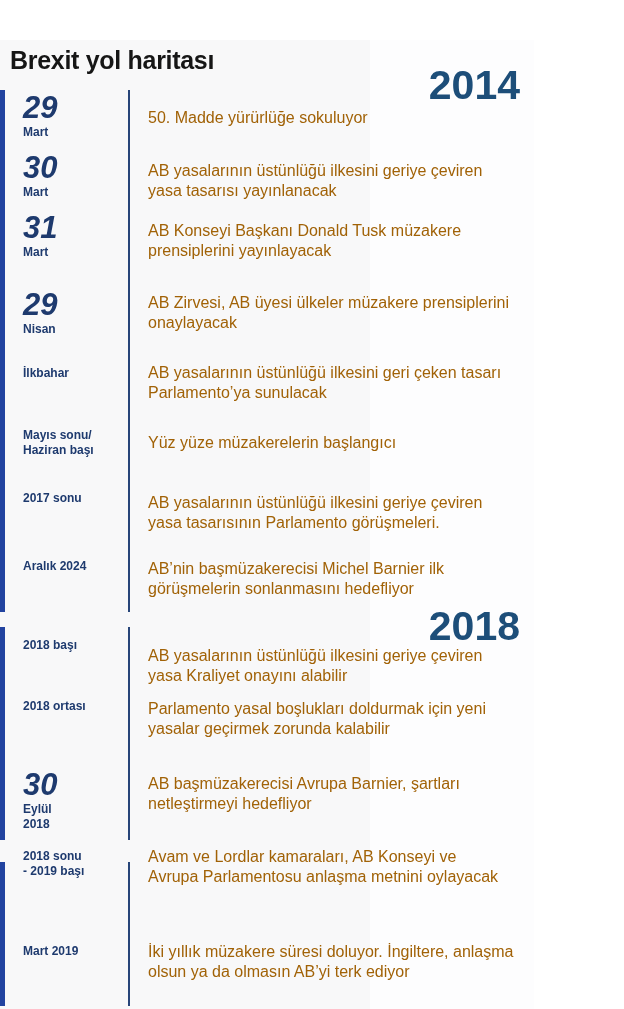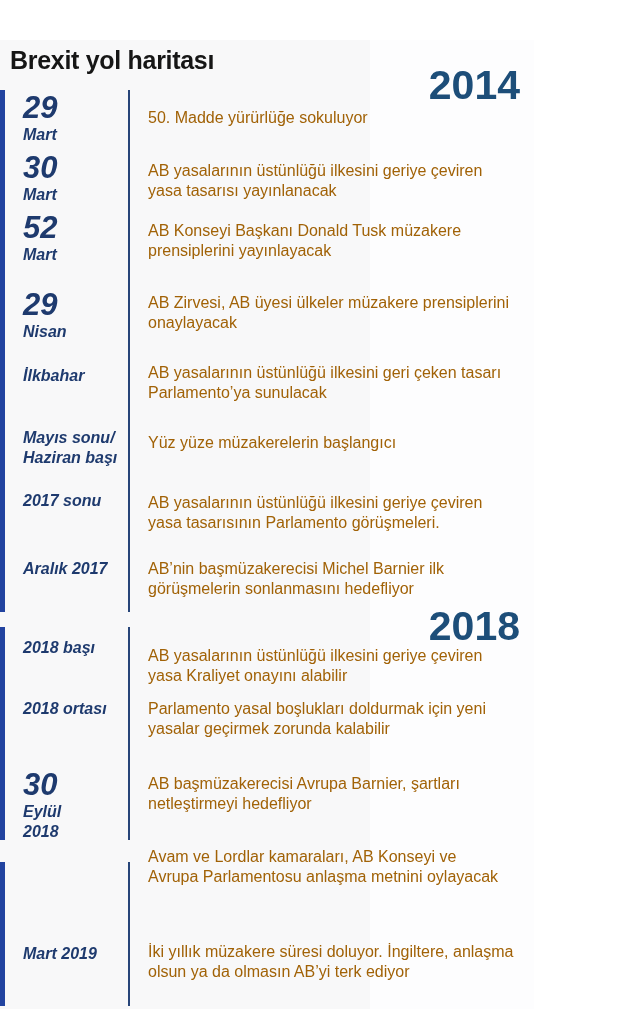--- a/index.html
+++ b/index.html
@@ -18,21 +18,21 @@
     position:absolute;right:14px;line-height:1;
     font-size:41px;font-weight:bold;color:#1d4e79;
   }
   .bar{position:absolute;left:0;width:5px;background:#2243a0;}
   .vline{position:absolute;left:128px;width:2px;background:#274579;}
   .date{
     position:absolute;left:23px;width:102px;
     color:#1e3a6e;font-weight:bold;
   }
   .date-big{font-size:31px;line-height:1.05;font-style:italic;}
-  .date-small{font-size:16px;line-height:1.25;white-space:pre-line;font-style:italic;}
+  .date-small{font-size:12px;line-height:1.25;white-space:pre-line;}
   .desc{
     position:absolute;left:148px;width:432px;
     font-size:16px;line-height:1.28;color:#a16207;white-space:pre-line;
   }
   .footer-line{position:absolute;left:0;top:971px;width:624px;height:2px;background:#d6d6d6;}
   .bbc{position:absolute;top:986px;right:11px;display:flex;gap:2px;}
   .bbc-block{
     width:13px;height:13px;background:#6e6e6e;color:#fff;
     font-size:10px;font-weight:bold;display:flex;align-items:center;justify-content:center;
   }
@@ -63,21 +63,21 @@
   <div class="desc" style="top:68px">50. Madde yürürlüğe sokuluyor</div>
 
   <div class="date" style="top:112px">
     <div class="date-big">30</div>
     <div class="date-small">Mart</div>
   </div>
   <div class="desc" style="top:121px">AB yasalarının üstünlüğü ilkesini geriye çeviren
 yasa tasarısı yayınlanacak</div>
 
   <div class="date" style="top:172px">
-    <div class="date-big">52</div>
+    <div class="date-big">31</div>
     <div class="date-small">Mart</div>
   </div>
   <div class="desc" style="top:181px">AB Konseyi Başkanı Donald Tusk müzakere
 prensiplerini yayınlayacak</div>
 
   <div class="date" style="top:249px">
     <div class="date-big">29</div>
     <div class="date-small">Nisan</div>
   </div>
   <div class="desc" style="top:253px">AB Zirvesi, AB üyesi ülkeler müzakere prensiplerini
@@ -95,21 +95,21 @@
   </div>
   <div class="desc" style="top:393px">Yüz yüze müzakerelerin başlangıcı</div>
 
   <div class="date" style="top:451px">
     <div class="date-small">2017 sonu</div>
   </div>
   <div class="desc" style="top:453px">AB yasalarının üstünlüğü ilkesini geriye çeviren
 yasa tasarısının Parlamento görüşmeleri.</div>
 
   <div class="date" style="top:519px">
-    <div class="date-small">Aralık 2017</div>
+    <div class="date-small">Aralık 2024</div>
   </div>
   <div class="desc" style="top:519px">AB’nin başmüzakerecisi Michel Barnier ilk
 görüşmelerin sonlanmasını hedefliyor</div>
 
   <div class="date" style="top:598px">
     <div class="date-small">2018 başı</div>
   </div>
   <div class="desc" style="top:606px">AB yasalarının üstünlüğü ilkesini geriye çeviren
 yasa Kraliyet onayını alabilir</div>
 
@@ -120,20 +120,24 @@
 yasalar geçirmek zorunda kalabilir</div>
 
   <div class="date" style="top:729px">
     <div class="date-big">30</div>
     <div class="date-small">Eylül
 2018</div>
   </div>
   <div class="desc" style="top:734px">AB başmüzakerecisi Avrupa Barnier, şartları
 netleştirmeyi hedefliyor</div>
 
+  <div class="date" style="top:809px">
+    <div class="date-small">2018 sonu
+- 2019 başı</div>
+  </div>
   <div class="desc" style="top:807px">Avam ve Lordlar kamaraları, AB Konseyi ve
 Avrupa Parlamentosu anlaşma metnini oylayacak</div>
 
   <div class="date" style="top:904px">
     <div class="date-small">Mart 2019</div>
   </div>
   <div class="desc" style="top:902px">İki yıllık müzakere süresi doluyor. İngiltere, anlaşma
 olsun ya da olmasın AB’yi terk ediyor</div>
 
   <div class="footer-line"></div>

